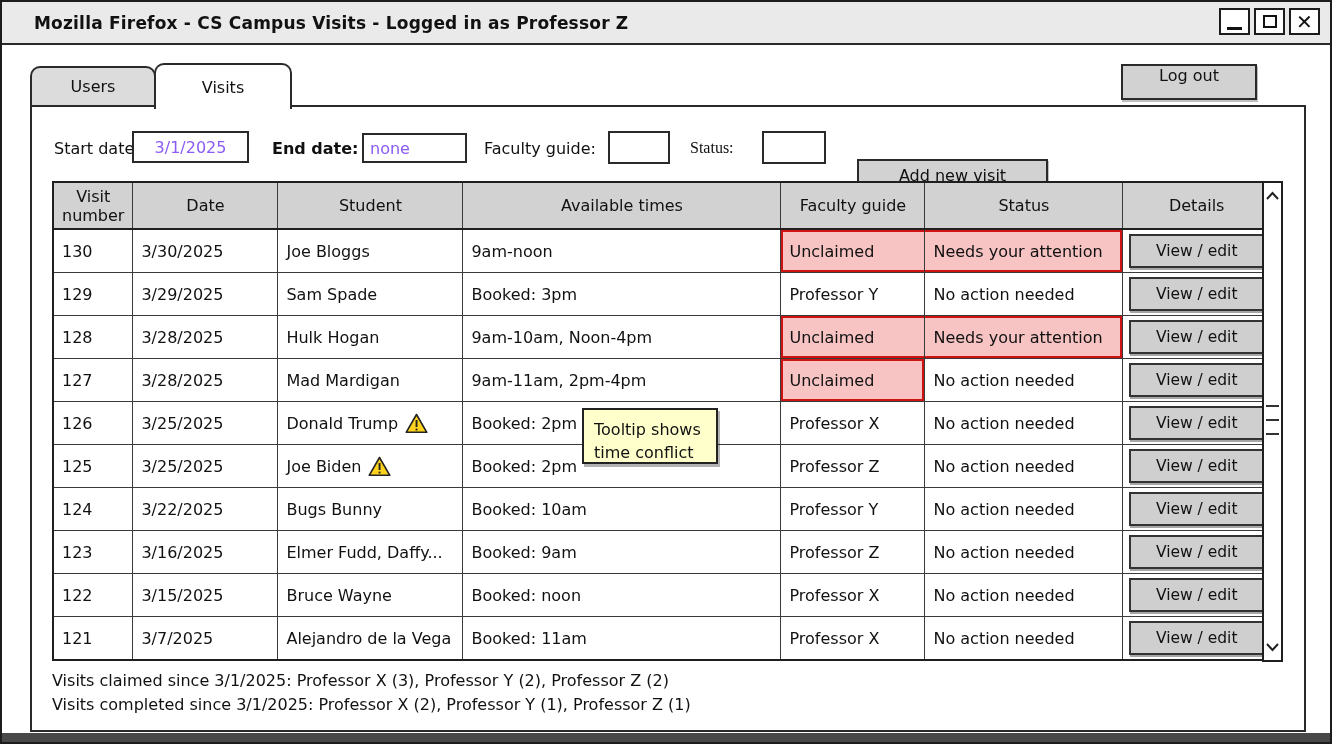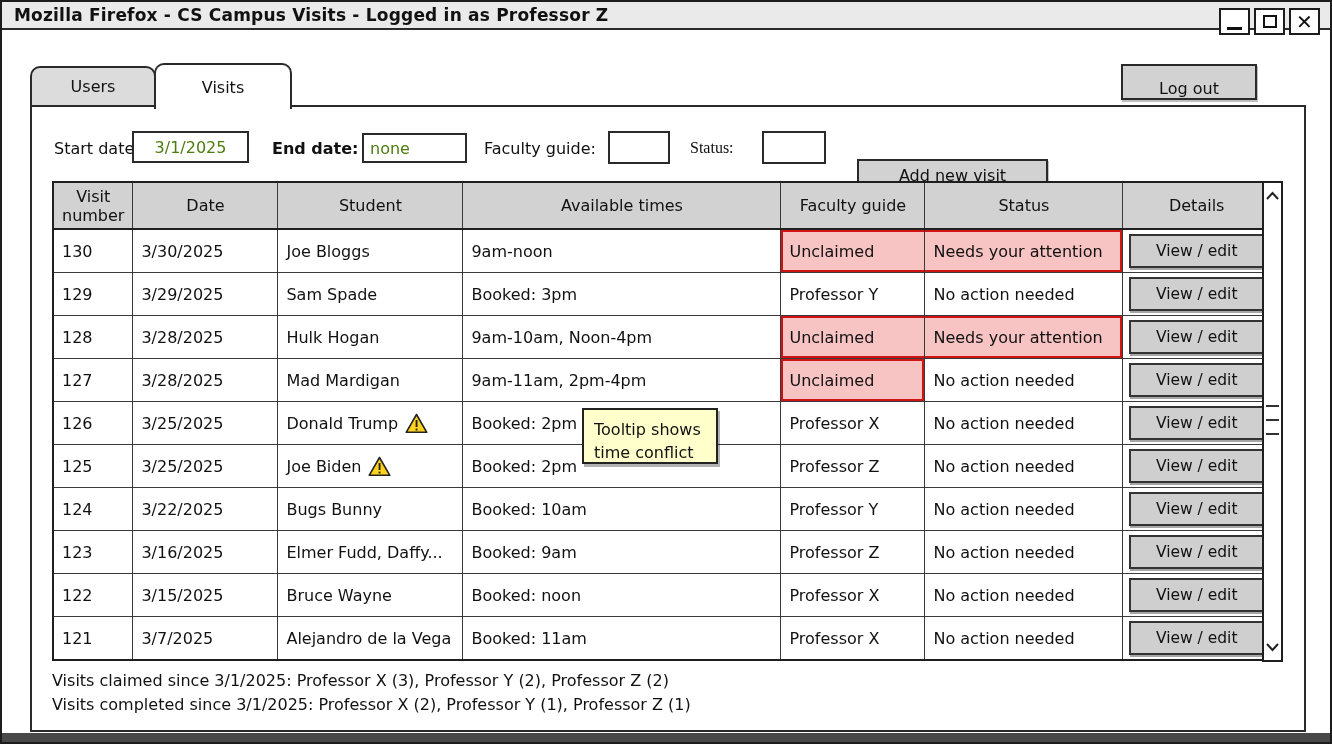--- a/index.html
+++ b/index.html
@@ -10,24 +10,24 @@
     position: relative;
     overflow: hidden;
   }
   .frame {
     position: absolute; inset: 0;
     border: 2px solid #1c1c1c;
     background: #ffffff;
   }
   
   .titlebar {
-    position: absolute; left: 0; top: 0; right: 0; height: 28px;
+    position: absolute; left: 0; top: 0; right: 0; height: 43px;
     background: #eaeaea;
     border-bottom: 2px solid #2a2a2a;
-    display: flex; align-items: center;
+    display: flex; align-items: center; padding-left: 20px;
   }
   .titlebar-text {
     margin-left: 12px; font-size: 17px; font-weight: bold; color: #111;
     letter-spacing: 0.2px;
   }
   .win-controls {
     position: absolute; right: 10px; top: 6px;
     display: flex; gap: 4px;
   }
   .win-btn {
@@ -47,33 +47,33 @@
     display: flex; align-items: center; justify-content: center;
     font-size: 16px; color: #111;
   }
   .tab-users { left: 28px; top: 64px; width: 126px; height: 41px; background: #dcdcdc; z-index: 1; }
   .tab-visits { left: 152px; top: 61px; width: 138px; height: 46px; background: #ffffff; border-bottom: none; z-index: 4; }
   
   .logout-btn {
     position: absolute; left: 1119px; top: 62px; width: 136px; height: 36px;
     background: #d2d2d2; border: 2px solid #2a2a2a;
     box-shadow: 1px 2px 0 rgba(0,0,0,0.25);
-    display: flex; align-items: flex-end; justify-content: center;
+    display: flex; align-items: flex-start; justify-content: center;
     font-size: 16px; color: #111; cursor: default;
   }
   
   .panel {
     position: absolute; left: 28px; top: 103px; width: 1276px; height: 627px;
     border: 2px solid #2a2a2a; background: #fff; z-index: 2;
   }
   .flabel { position: absolute; font-size: 16px; color: #111; white-space: nowrap; }
   .finput {
     position: absolute; border: 2px solid #2a2a2a; background: #fff;
     font-family: "DejaVu Sans", "Liberation Sans", sans-serif;
-    font-size: 16px; color: #4d7c0f; padding: 0 6px;
+    font-size: 16px; color: #8b5cf6; padding: 0 6px;
   }
   .bold { font-weight: bold; }
   .add-btn {
     position: absolute; left: 825px; top: 24px; width: 191px; height: 33px;
     background: #d2d2d2; border: 2px solid #2a2a2a;
     box-shadow: 1px 2px 0 rgba(0,0,0,0.25);
     display: flex; align-items: center; justify-content: center;
     font-size: 16px; color: #111; cursor: default; margin-top: 28px;
   }
   

